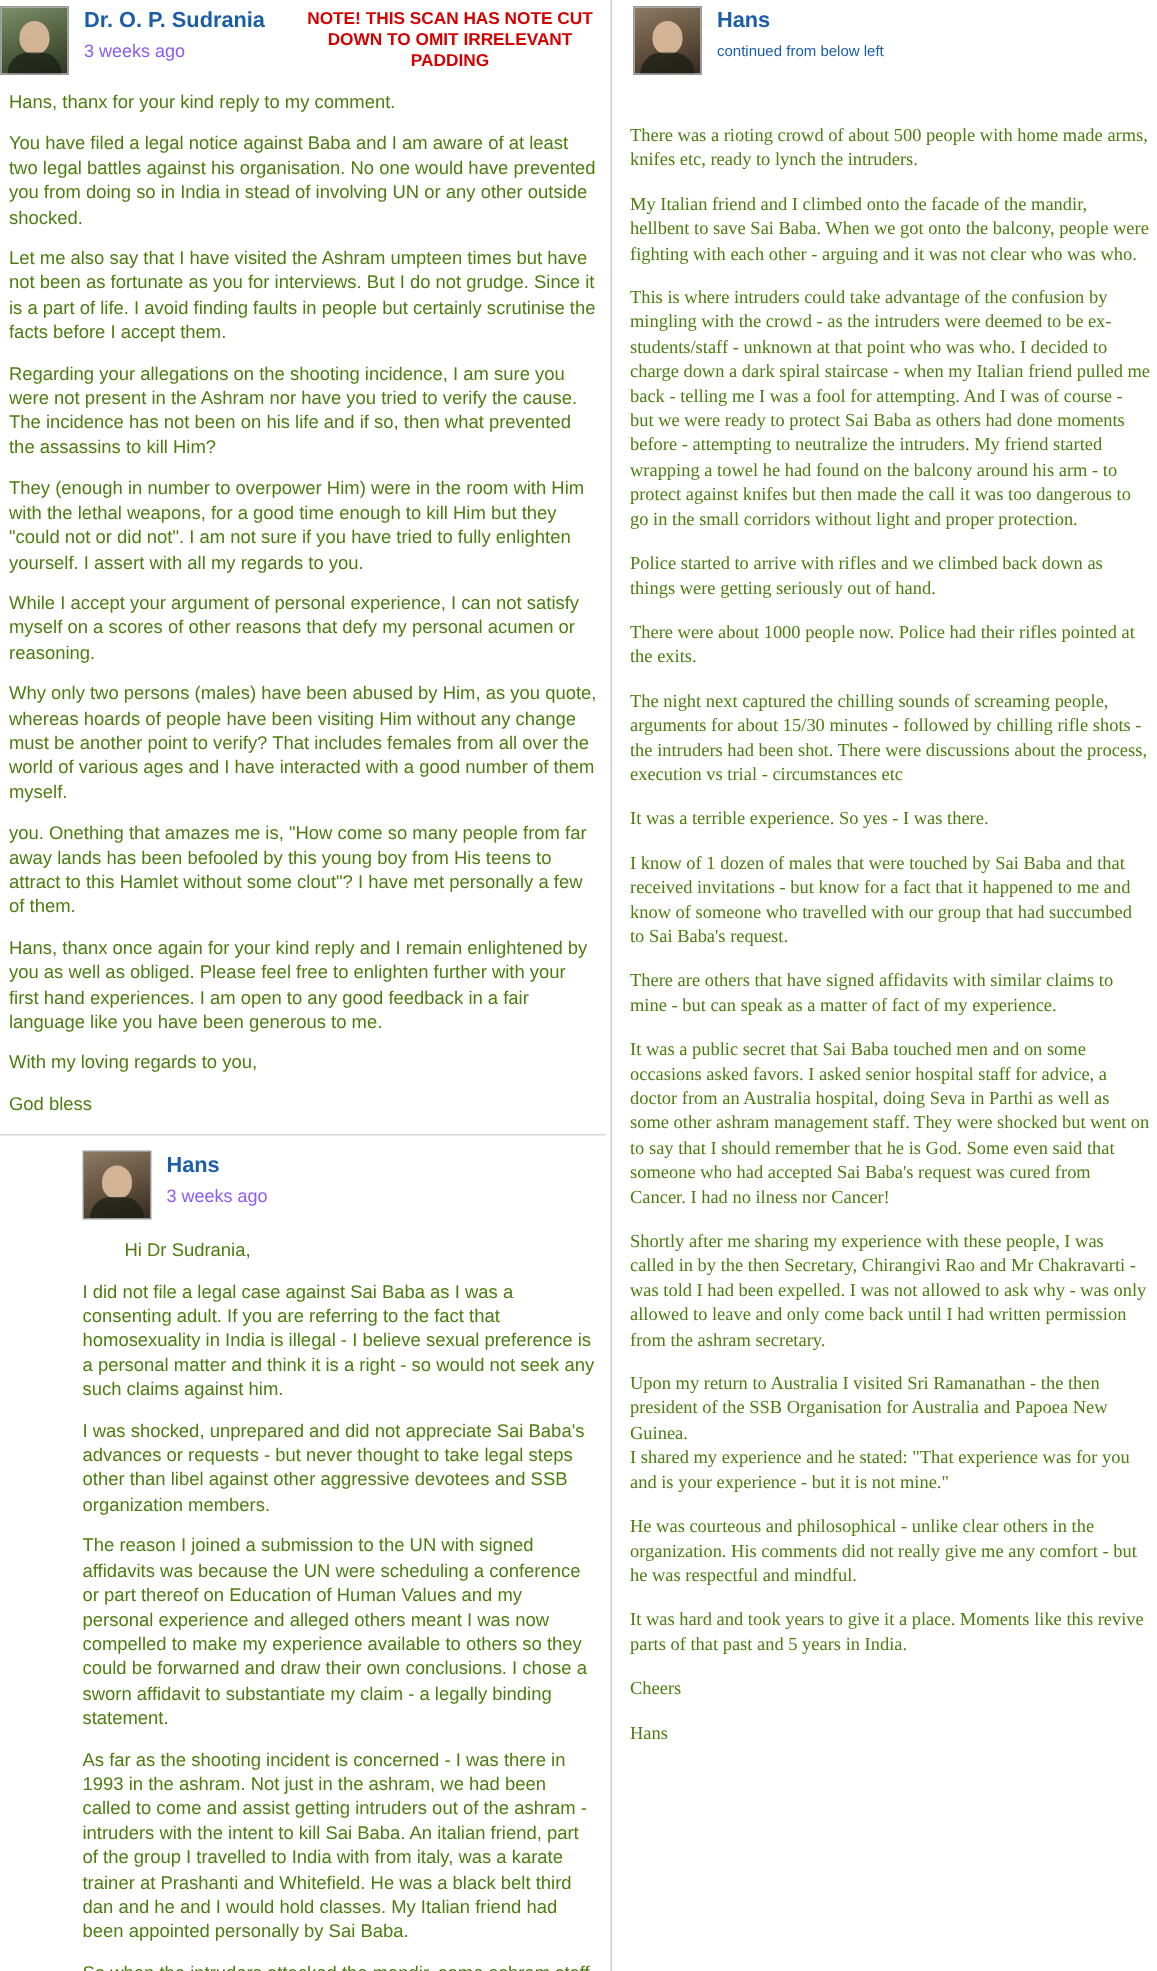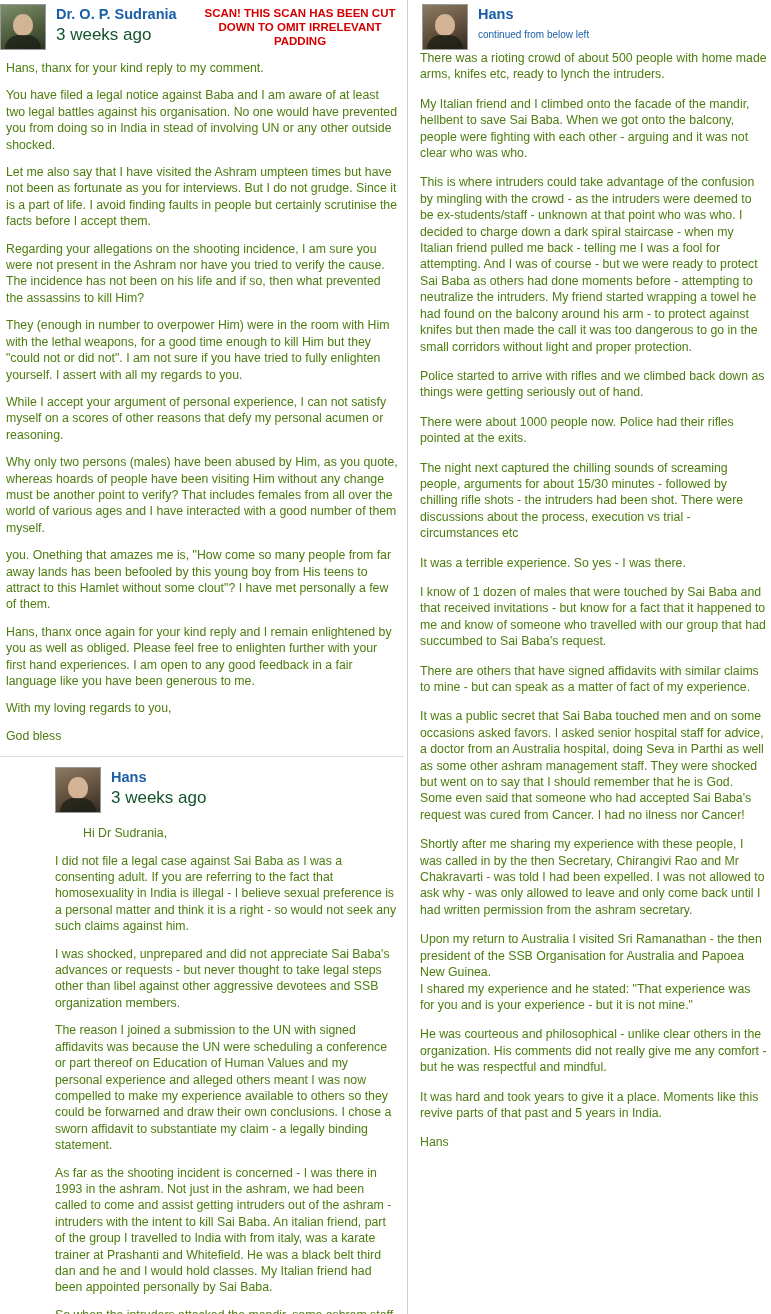--- a/index.html
+++ b/index.html
@@ -81,22 +81,22 @@
     padding-top: 2px;
   }
   .cmt-author {
     color: #1b5ea8;
     font-size: 14.5px;
     font-weight: bold;
     line-height: 17px;
     font-family: "Liberation Sans", sans-serif;
   }
   .cmt-time {
-    color: #14532d;
-    font-size: 17px;
+    color: #8b5cf6;
+    font-size: 12px;
     line-height: 17px;
     margin-top: 3px;
   }
   .cmt-time.link {
     color: #1b5ea8;
     font-size: 10px;
   }
 
   .notice {
     position: absolute;
@@ -149,21 +149,22 @@
   }
   .right-body p {
     margin: 0 0 13px 0;
     font-size: 12.3px;
     line-height: 16.4px;
   }
   .right-head {
     padding-left: 10px;
   }
   .right-text-top {
-    margin-top: 0;
+    margin-top: 32px;
+    font-family: Liberation Serif, serif;
   }
 </style>
 </head>
 <body>
 
 <div class="page">
 
   <div class="vrule"></div>
 
   <div class="col col-left">
@@ -172,21 +173,21 @@
       <div class="avatar a1">
         <div class="face"></div>
         <div class="body"></div>
       </div>
       <div class="cmt-meta">
         <div class="cmt-author">Dr. O. P. Sudrania</div>
         <div class="cmt-time">3 weeks ago</div>
       </div>
     </div>
 
-    <div class="notice">SCAN! THIS SCAN HAS BEEN CUT DOWN TO OMIT IRRELEVANT PADDING</div>
+    <div class="notice">NOTE! THIS SCAN HAS NOTE CUT DOWN TO OMIT IRRELEVANT PADDING</div>
 
     <div class="body-text lead">
       <p>Hans, thanx for your kind reply to my comment.</p>
       <p>You have filed a legal notice against Baba and I am aware of at least two legal battles against his organisation. No one would have prevented you from doing so in India in stead of involving UN or any other outside shocked.</p>
       <p>Let me also say that I have visited the Ashram umpteen times but have not been as fortunate as you for interviews. But I do not grudge. Since it is a part of life. I avoid finding faults in people but certainly scrutinise the facts before I accept them.</p>
       <p>Regarding your allegations on the shooting incidence, I am sure you were not present in the Ashram nor have you tried to verify the cause. The incidence has not been on his life and if so, then what prevented the assassins to kill Him?</p>
       <p>They (enough in number to overpower Him) were in the room with Him with the lethal weapons, for a good time enough to kill Him but they "could not or did not". I am not sure if you have tried to fully enlighten yourself. I assert with all my regards to you.</p>
       <p>While I accept your argument of personal experience, I can not satisfy myself on a scores of other reasons that defy my personal acumen or reasoning.</p>
       <p>Why only two persons (males) have been abused by Him, as you quote, whereas hoards of people have been visiting Him without any change must be another point to verify? That includes females from all over the world of various ages and I have interacted with a good number of them myself.</p>
       <p>you. Onething that amazes me is, "How come so many people from far away lands has been befooled by this young boy from His teens to attract to this Hamlet without some clout"? I have met personally a few of them.</p>
@@ -242,17 +243,18 @@
       <p>The night next captured the chilling sounds of screaming people, arguments for about 15/30 minutes - followed by chilling rifle shots - the intruders had been shot. There were discussions about the process, execution vs trial - circumstances etc</p>
       <p>It was a terrible experience. So yes - I was there.</p>
       <p>I know of 1 dozen of males that were touched by Sai Baba and that received invitations - but know for a fact that it happened to me and know of someone who travelled with our group that had succumbed to Sai Baba's request.</p>
       <p>There are others that have signed affidavits with similar claims to mine - but can speak as a matter of fact of my experience.</p>
       <p>It was a public secret that Sai Baba touched men and on some occasions asked favors. I asked senior hospital staff for advice, a doctor from an Australia hospital, doing Seva in Parthi as well as some other ashram management staff. They were shocked but went on to say that I should remember that he is God. Some even said that someone who had accepted Sai Baba's request was cured from Cancer. I had no ilness nor Cancer!</p>
       <p>Shortly after me sharing my experience with these people, I was called in by the then Secretary, Chirangivi Rao and Mr Chakravarti - was told I had been expelled. I was not allowed to ask why - was only allowed to leave and only come back until I had written permission from the ashram secretary.</p>
       <p class="tight">Upon my return to Australia I visited Sri Ramanathan - the then president of the SSB Organisation for Australia and Papoea New Guinea.</p>
       <p style="margin-top:0;">I shared my experience and he stated: "That experience was for you and is your experience - but it is not mine."</p>
       <p>He was courteous and philosophical - unlike clear others in the organization. His comments did not really give me any comfort - but he was respectful and mindful.</p>
       <p>It was hard and took years to give it a place. Moments like this revive parts of that past and 5 years in India.</p>
+      <p>Cheers</p>
       <p>Hans</p>
     </div>
   </div>
 
 </div>
 
 </body></html>

